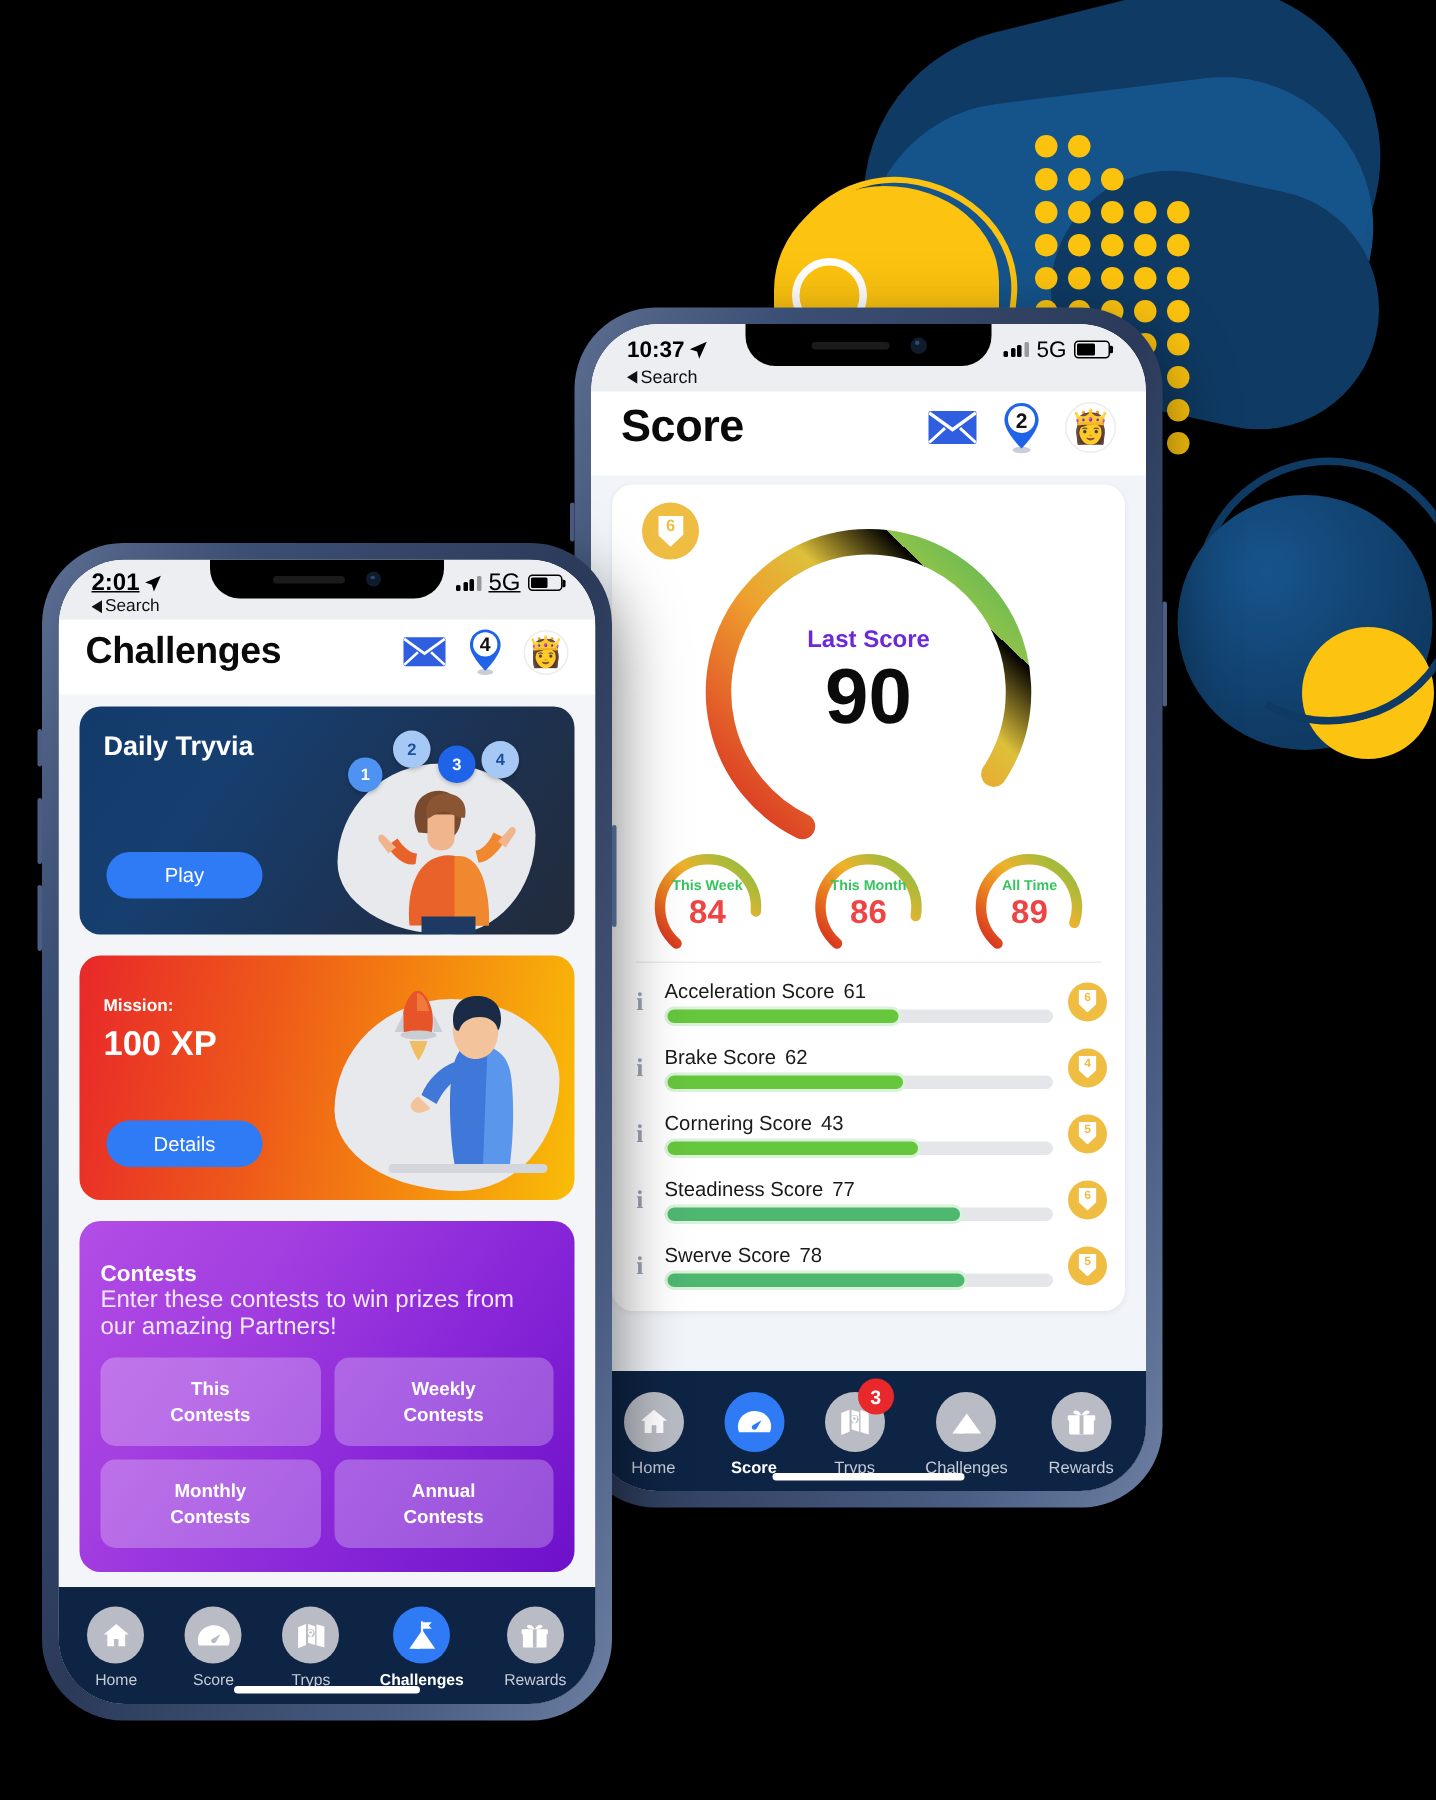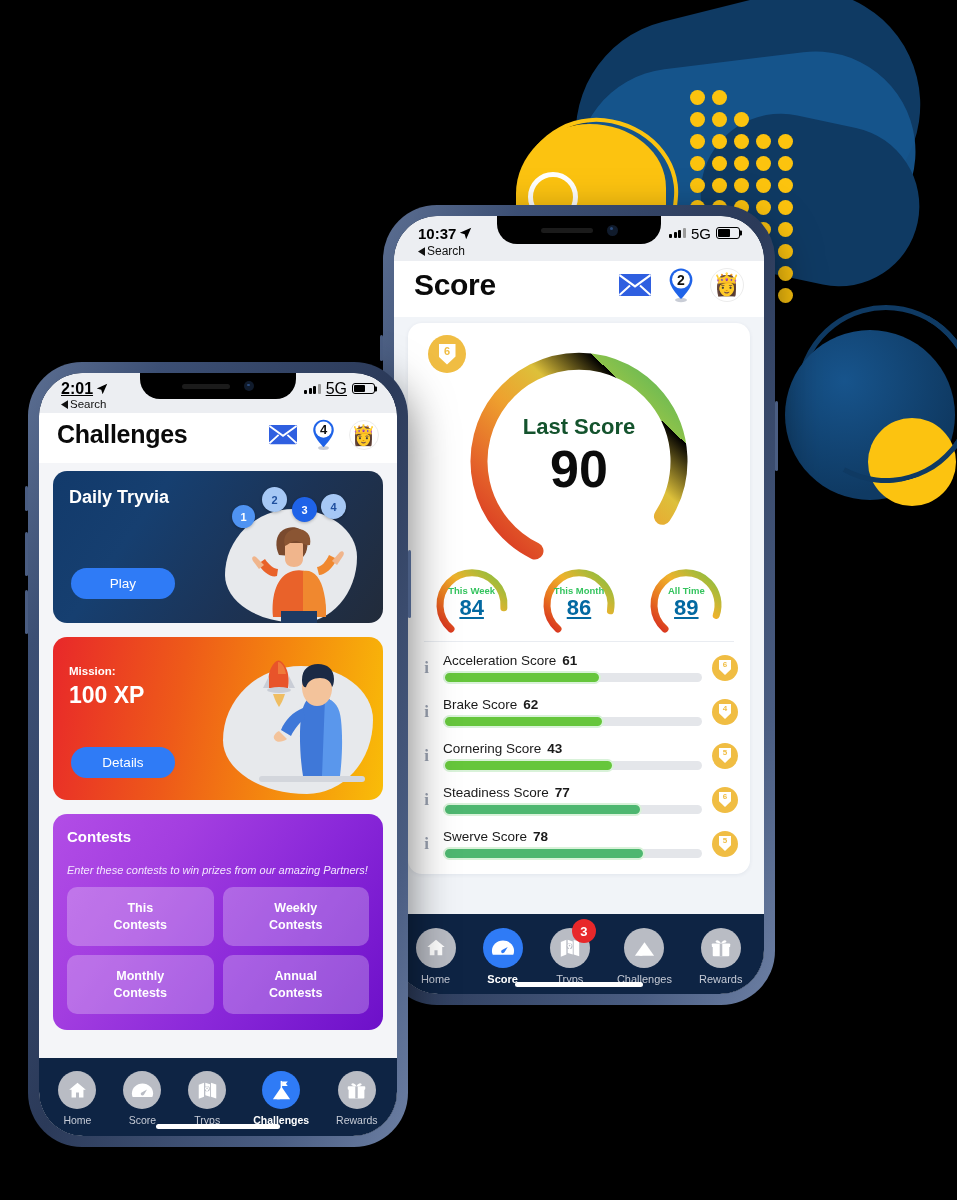--- a/index.html
+++ b/index.html
@@ -201,43 +201,43 @@
     clip-path: polygon(0 0, 100% 0, 100% 62%, 50% 100%, 0 62%);
     display:flex; align-items:flex-start; justify-content:center;
   }
   .shield span { color:#f0bd43; font-size:11px; font-weight:700; line-height:14px; }
 
   .gauge-wrap { position:relative; width:232px; height:232px; margin:2px auto 0; }
   .gauge-center {
     position:absolute; inset:0; display:flex; flex-direction:column;
     align-items:center; justify-content:center;
   }
-  .gauge-label { color:#14532d; font-size:22px; font-weight:700; }
+  .gauge-label { color:#6d28d9; font-size:16px; font-weight:700; }
   .gauge-value { color:#0b0b0b; font-size:52px; font-weight:700; line-height:1.05; margin-top:2px; }
 
   .mini-gauges { display:flex; justify-content:space-around; margin-top:-6px; padding:0 10px 2px; }
   .mini { position:relative; width:92px; height:70px; }
   .mini-center {
     position:absolute; inset:0; display:flex; flex-direction:column;
     align-items:center; justify-content:center; padding-top:6px;
   }
   .mini-label { color:#35c45f; font-size:9.5px; font-weight:700; }
-  .mini-value { color:#0369a1; font-size:22px; font-weight:700; line-height:1.1;text-decoration:underline; }
+  .mini-value { color:#ef4444; font-size:22px; font-weight:700; line-height:1.1; }
 
   .hr-sep { height:1px; background:#e9ecf1; margin:4px 16px 0; }
 
   .score-rows { padding:4px 12px 0; }
   .score-row { display:flex; align-items:center; gap:10px; padding:7px 0 8px; }
   .info-i {
     width:13px; flex:0 0 13px; text-align:center; color:#9aa2b1;
     font-weight:700; font-size:17px; font-family:"Liberation Serif", serif;
   }
   .row-main { flex:1 1 auto; }
   .row-title { color:#1a1a1a; font-size:13.5px; margin-bottom:5px; }
-  .row-title b { font-weight:700; margin-left:6px; }
+  .row-title b { font-weight:400; margin-left:6px; }
   .bar-track { height:9px; background:#e4e6ea; border-radius:99px; position:relative; }
   .bar-fill {
     position:absolute; left:0; top:-2px; height:13px; border-radius:99px;
     border:2px solid #d9f2d9;
   }
   .row-badge {
     width:26px; height:26px; flex:0 0 26px; border-radius:50%; background:#f0bd43;
     display:flex; align-items:center; justify-content:center;
   }
   .row-badge .shield { width:12px; height:15px; }
@@ -294,24 +294,24 @@
     background: linear-gradient(100deg,#e8282a 0%,#ee5a19 38%,#f4860f 66%,#f9bd08 100%);
     height:163px; padding:16px 16px 0;
   }
   .card-mission h3 { color:#fff; font-size:18px; font-weight:700; }
   .mission-dates { color:#fff; font-size:11.5px; font-weight:700; margin-top:11px; line-height:1.35; }
   .mission-xp { color:#fff; font-size:23px; font-weight:700; margin-top:2px; }
   .card-mission .btn-pill { width:104px; height:31px; position:absolute; left:18px; bottom:22px; }
 
   .card-contests {
     background: linear-gradient(125deg,#b24de6 0%,#a33ee0 30%,#8a28d9 62%,#6d10c9 100%);
-    padding:14px 14px 16px;
+    padding:27px 14px 16px;
   }
   .card-contests h3 { color:#fff; font-size:15px; font-weight:700; }
-  .contests-sub { color:#f3e6ff; font-size:11px; margin-top:19px;font-style:italic; }
+  .contests-sub { color:#f3e6ff; font-size:16px; margin-top:0; }
   .contest-grid { display:grid; grid-template-columns:1fr 1fr; gap:9px; margin-top:11px; }
   .contest-tile {
     background:rgba(255,255,255,.26); border-radius:10px; height:59px;
     display:flex; flex-direction:column; align-items:center; justify-content:center;
     color:#fff; font-size:12.5px; font-weight:700; line-height:1.3; text-align:center;
     cursor:pointer;
   }
 
   #phone-left .bottomnav { padding:13px 6px 6px; height:78px; }
   #phone-left .nav-circle { width:38px; height:38px; }

